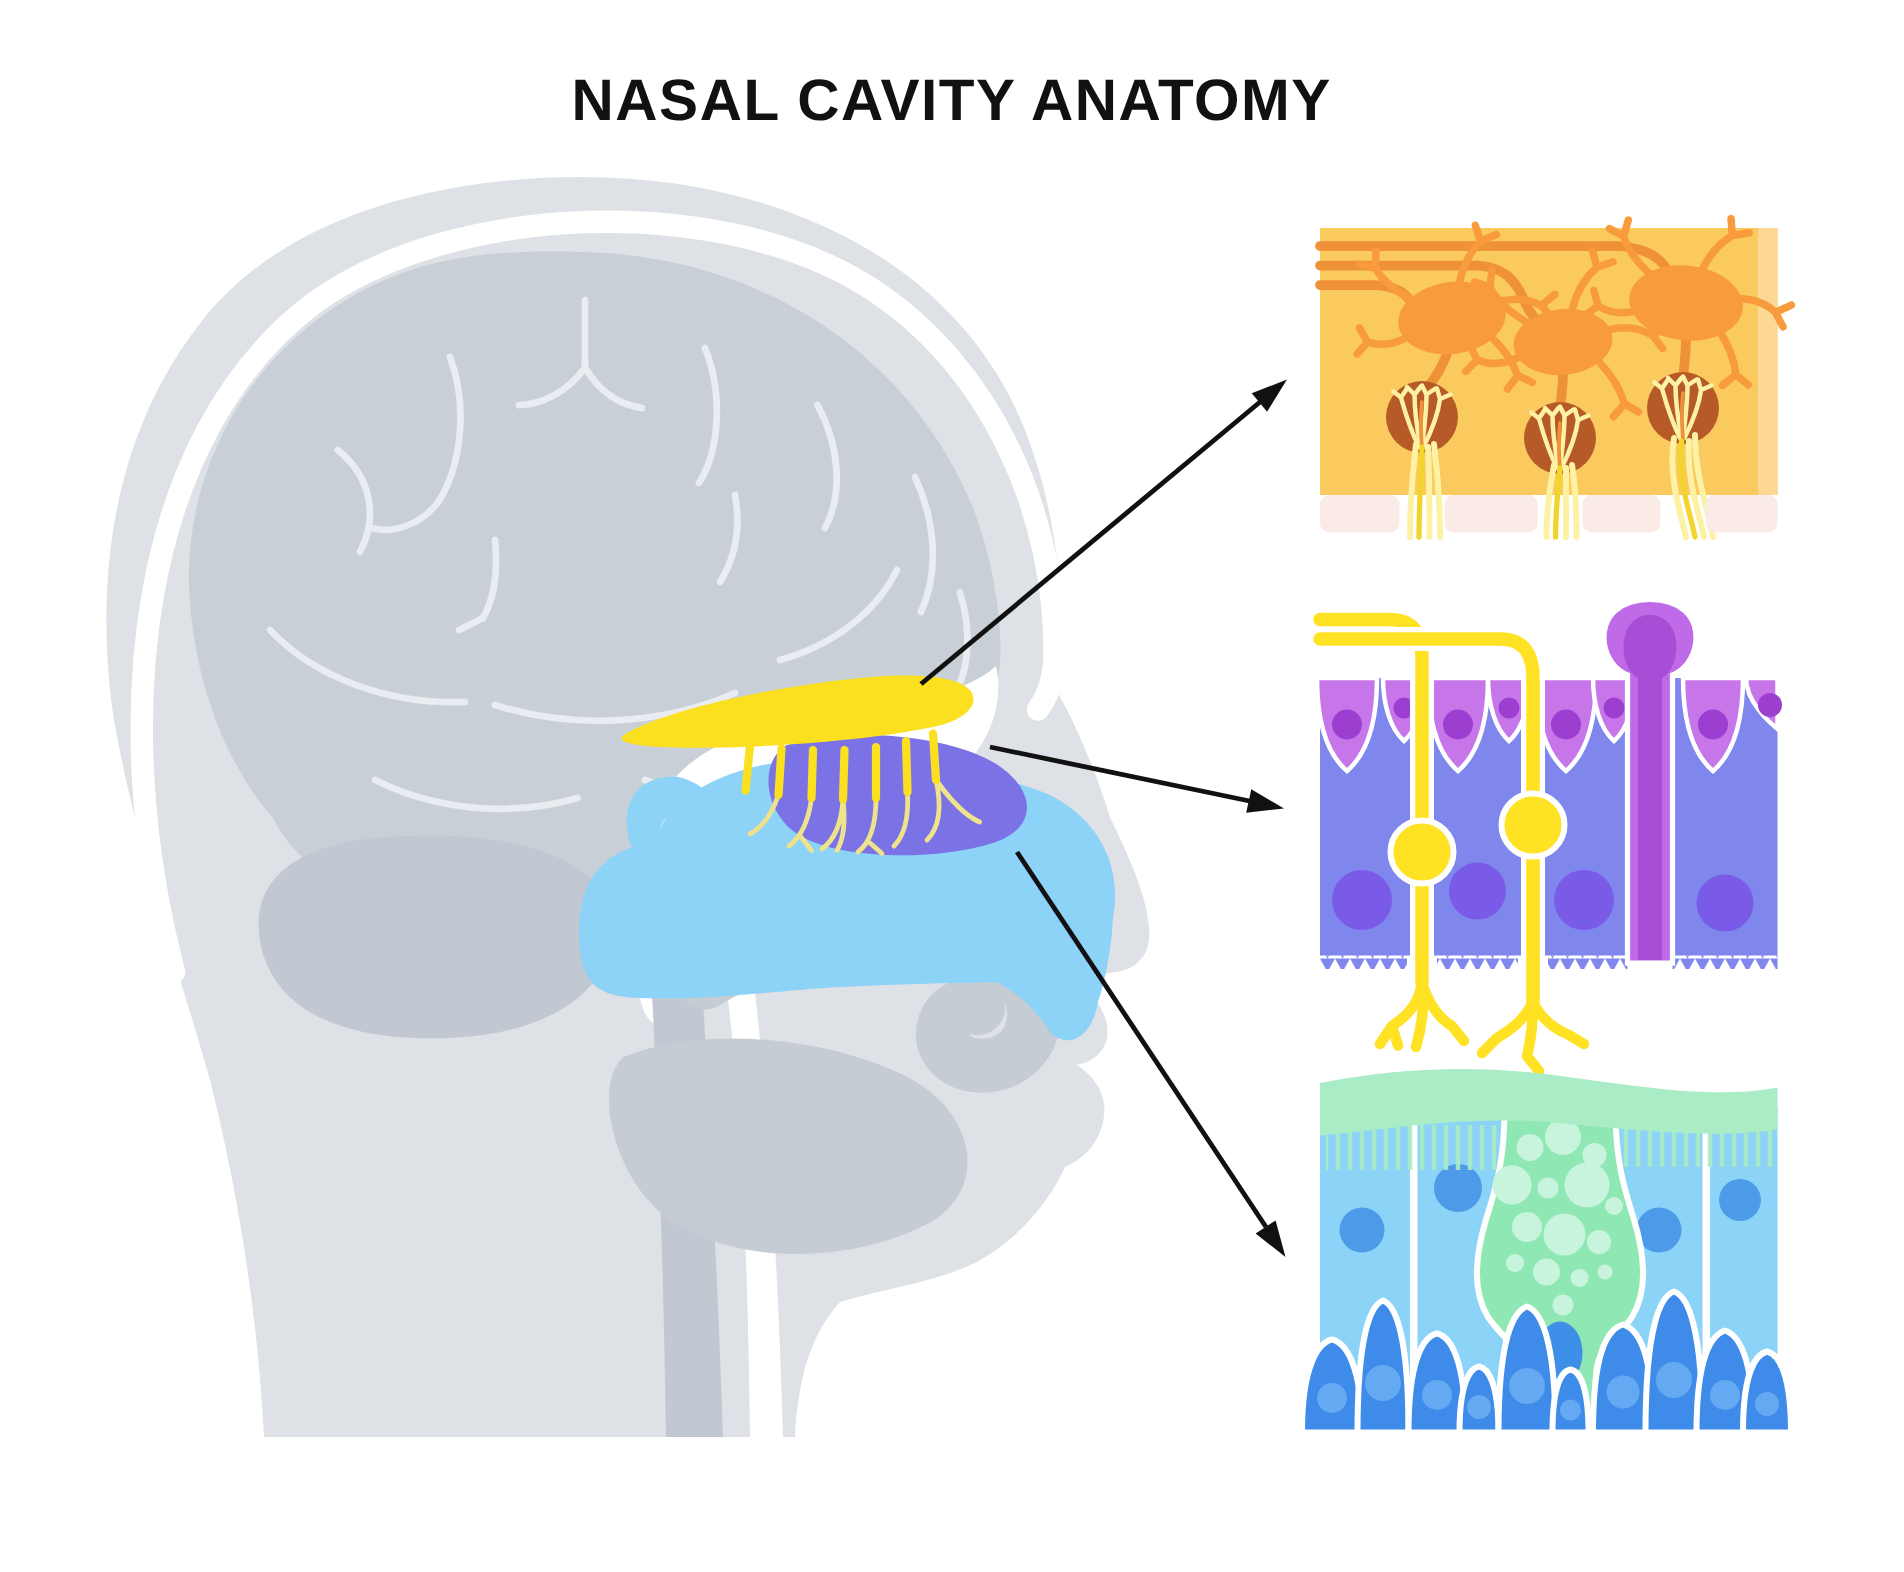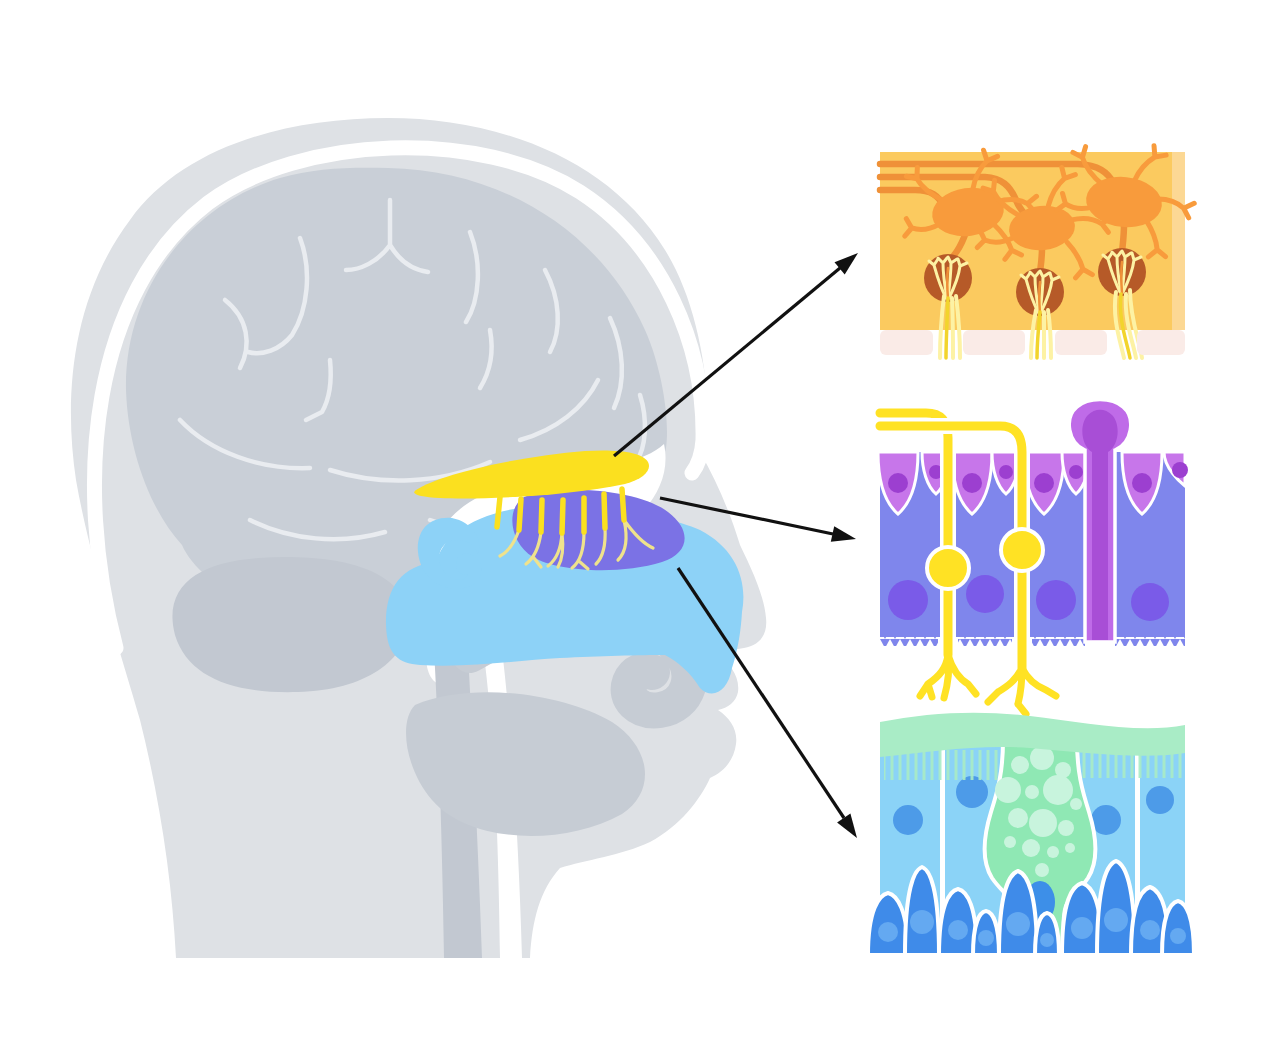--- a/index.html
+++ b/index.html
@@ -45,20 +45,21 @@
   .f-p3cell{fill:var(--c-p3_cell,#8BD3F7);} .f-p3nuc{fill:var(--c-p3_nucleus,#4D9BE8);}
   .f-p3mucus{fill:var(--c-p3_mucus,#A9ECC6);}
   .f-p3goblet{fill:var(--c-p3_goblet,#8FE8B4);} .f-p3gran{fill:var(--c-p3_granule,#C8F4DD);}
   .f-p3gobnuc{fill:var(--c-p3_goblet_nucleus,#3D8FE8);}
   .f-p3basal{fill:var(--c-p3_basal,#3F8BE9);} .f-p3basnuc{fill:var(--c-p3_basal_nucleus,#64A9F1);}
 </style>
 </head>
 <body>
 
 <div class="canvas">
+  <h1 class="page-title">NASAL CAVITY ANATOMY</h1>
 
   <svg class="fig" viewBox="0 0 1269 1048">
     <defs>
       <pattern id="zig" patternUnits="userSpaceOnUse" width="10" height="9">
         <path d="M0,0 H10 L5,9 Z" class="f-p2cell"></path>
       </pattern>
       <pattern id="cil" patternUnits="userSpaceOnUse" width="8" height="28">
         <rect x="2.5" y="0" width="3" height="28" class="f-p3mucus" opacity="0.9"></rect>
       </pattern>
 

